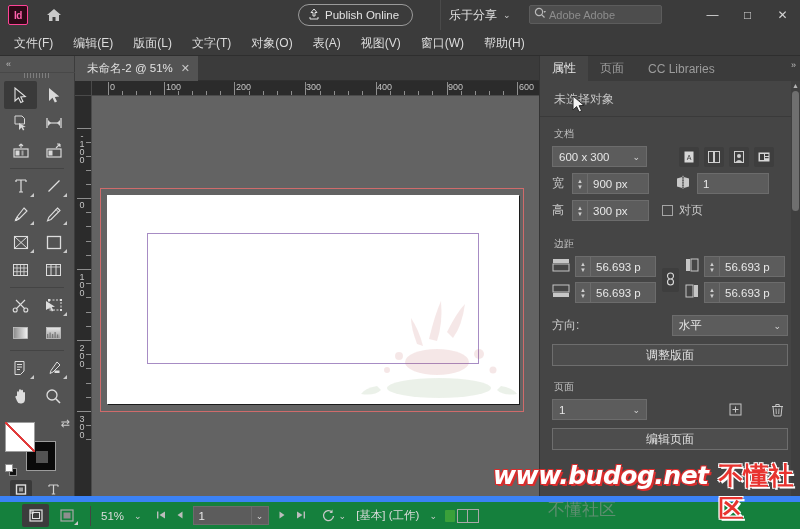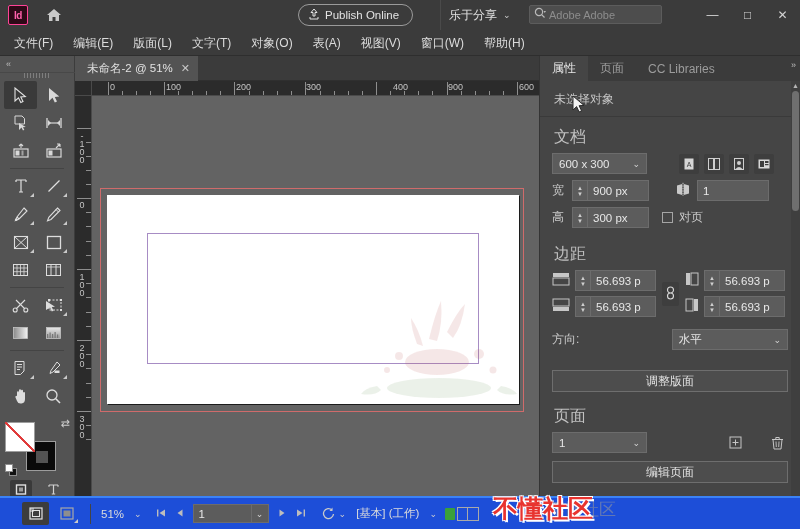--- a/index.html
+++ b/index.html
@@ -265,21 +265,21 @@
   .rp-collapse {
     position: absolute; right: 5px; top: 4px;
     font-size: 9px; color: #bdbdbd; letter-spacing: -1px; cursor: pointer;
   }
   .rp-body { padding: 0; position: relative; height: 415px; }
   .rp-selinfo {
     padding: 10px 14px 8px; font-size: 12px; color: #c6c6c6;
     border-bottom: 1px solid #3a3a3a;
   }
   .rp-section-title {
-    font-size: 16px; color: #c0c0c0; padding: 10px 14px 5px;
+    font-size: 10px; color: #c0c0c0; padding: 10px 14px 5px;
   }
   .rp-row { display: flex; align-items: center; padding: 0 12px 6px; gap: 6px; }
 
   .sel {
     background: #5c5c5c; border: 1px solid #6c6c6c;
     color: #e6e6e6; font-size: 11.5px;
     height: 21px; display: flex; align-items: center;
     padding: 0 6px; position: relative; cursor: pointer;
   }
   .sel .cv { position: absolute; right: 6px; font-size: 9px; color: #d5d5d5; }
@@ -325,21 +325,21 @@
     position: absolute; left: 1px; top: 10px; width: 7px; height: 120px;
     background: #6f6f6f; border-radius: 4px;
   }
   .rp-uparrow {
     position: absolute; left: 1px; top: 1px; font-size: 7px; color: #b5b5b5;
   }
 
   
   .statusbar {
     position: absolute; left: 0; bottom: 0; width: 800px; height: 33px;
-    background: #1d4ed8; border-top: 2px solid #3b82f6;
+    background: #15803d; border-top: 6px solid #3b82f6;
     display: flex; align-items: center;
   }
   .sb-viewbtns { display: flex; align-items: center; gap: 4px; margin-left: 22px; }
   .sb-vb {
     width: 27px; height: 23px; display:flex; align-items:center; justify-content:center;
     position: relative; cursor: pointer;
   }
   .sb-vb.on { background: #3c3c3c; border-radius: 2px; }
   .sb-vb.corner::after {
     content:""; position:absolute; right:2px; bottom:2px;
@@ -687,21 +687,21 @@
       <span class="x">✕</span>
     </div>
   </div>
 
   <div class="ruler-corner"></div>
   <div class="ruler-h">
     <div class="rh-lbl" style="left:18px">0</div>
     <div class="rh-lbl" style="left:74px">100</div>
     <div class="rh-lbl" style="left:144px">200</div>
     <div class="rh-lbl" style="left:214px">300</div>
-    <div class="rh-lbl" style="left:301px">400</div>
+    <div class="rh-lbl" style="left:285px">400</div>
     <div class="rh-lbl" style="left:356px">900</div>
     <div class="rh-lbl" style="left:427px">600</div>
     <div class="rh-tick" style="left:16px;height:13px"></div>
     <div class="rh-tick" style="left:72px;height:13px"></div>
     <div class="rh-tick" style="left:142px;height:13px"></div>
     <div class="rh-tick" style="left:213px;height:13px"></div>
     <div class="rh-tick" style="left:284px;height:13px"></div>
     <div class="rh-tick" style="left:355px;height:13px"></div>
     <div class="rh-tick" style="left:425px;height:13px"></div>
     <div class="rh-tick" style="left:30px;height:4px"></div>
@@ -941,21 +941,21 @@
         </div>
       </div>
 
       <div class="rp-row" style="padding-top:12px">
         <span class="lbl" style="width:118px">方向:</span>
         <div class="sel" style="width:120px">
           <span>水平</span>
           <span class="cv">⌄</span>
         </div>
       </div>
-      <div class="btn-wide" style="margin-top:14px">调整版面</div>
+      <div class="btn-wide" style="margin-top:2px">调整版面</div>
 
       <div class="rp-section-title" style="padding-top:14px">页面</div>
       <div class="rp-row">
         <div class="sel" style="width:95px">
           <span>1</span>
           <span class="cv">⌄</span>
         </div>
         <div style="margin-left:72px;display:flex;gap:22px">
           <div class="iconbtn plain">
             <svg width="13" height="13" viewBox="0 0 13 13">
@@ -1037,20 +1037,21 @@
       <span style="font-size:9px;color:#cfcfcf">⌄</span>
     </div>
     <div class="sb-master">[基本]  (工作)</div>
     <div class="sb-cv">⌄</div>
     <div class="preflight"></div>
     <div class="pf-box"></div>
   </div>
 
   <div class="wm-faint">不懂社区</div>
   <div class="watermark">
+    <span class="wm1">www.budog.net</span>
     <span class="wm2">不懂社区</span>
   </div>
 
   <div class="mouse-cursor">
     <svg width="14" height="20" viewBox="0 0 14 20">
       <path d="M1 1 L1 15 L4.6 11.6 L7.1 17 L9.6 15.8 L7.1 10.7 L12 10.4 Z" fill="#f2f2f2" stroke="#2a2a2a" stroke-width="1"></path>
     </svg>
   </div>
 
 </div>

